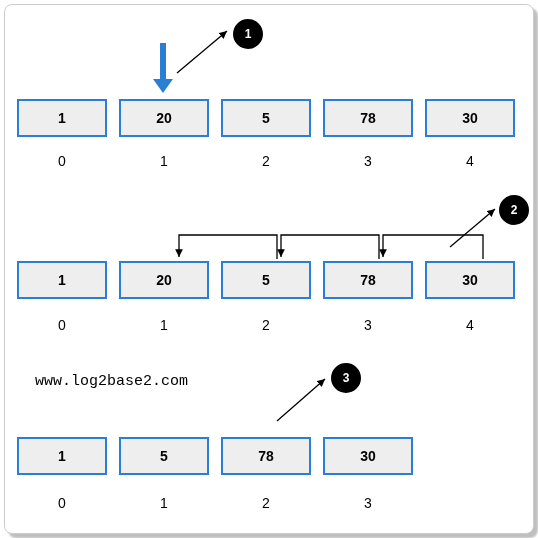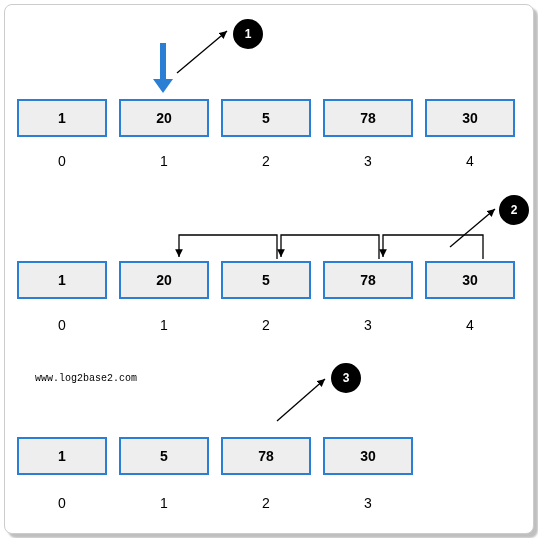--- a/index.html
+++ b/index.html
@@ -62,21 +62,21 @@
     font-weight: bold;
     font-size: 12px;
     display: flex;
     align-items: center;
     justify-content: center;
     border: 2px solid #000;
   }
   .watermark {
     position: absolute;
     font-family: "Courier New", monospace;
-    font-size: 10px;
+    font-size: 15px;
     color: #000;
   }
   svg { position: absolute; overflow: visible; }
 </style>
 </head>
 <body>
 
 <div class="container">
 
   <div class="badge" style="top:14px; left:228px">

